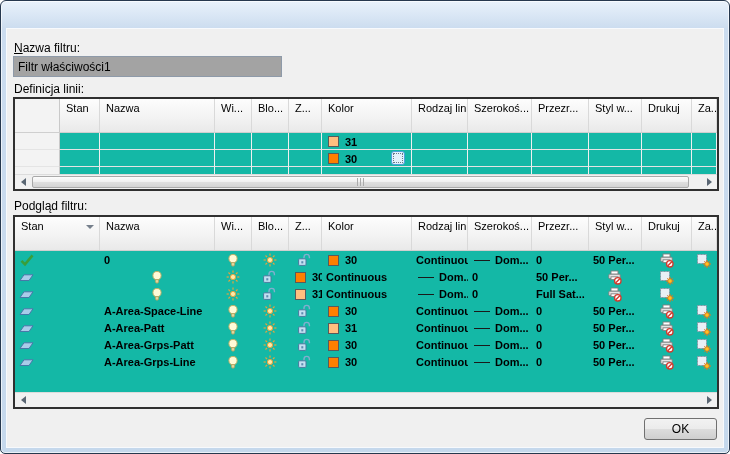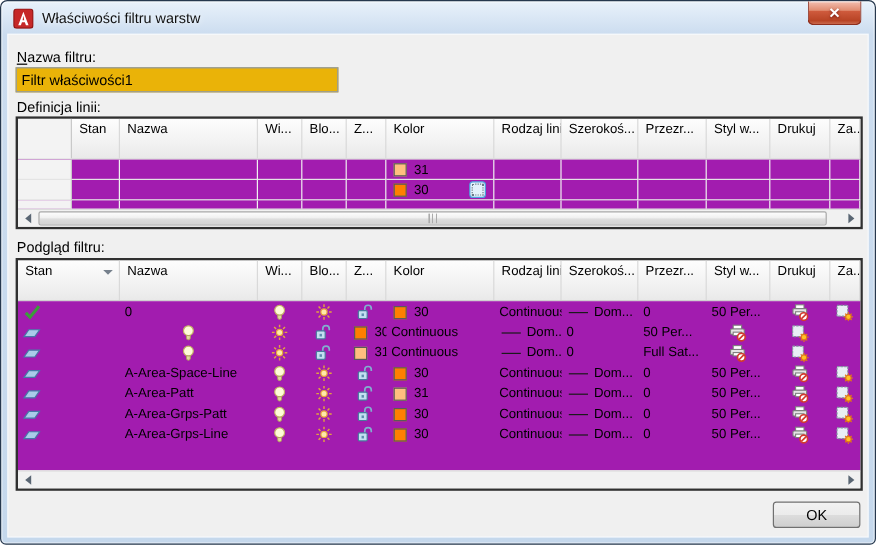--- a/index.html
+++ b/index.html
@@ -17,37 +17,37 @@
     background:linear-gradient(#F3C0B2, #E08C71 40%, #CE5A3C 45%, #B84425 85%, #C9684C);
     box-shadow:inset 0 1px 0 rgba(255,255,255,.55); color:#fff; font-size:12px; font-weight:bold;
     display:flex; align-items:center; justify-content:center; cursor:pointer; text-shadow:0 1px 2px rgba(90,0,0,.8); }
   
   #client { position:absolute; left:6px; top:28px; right:6px; bottom:6px; background:#F0F0F0;
     box-shadow:0 0 0 1px rgba(255,255,255,.85); padding:0; }
   .lbl { position:absolute; left:7px; font-size:12px; color:#000; }
   .lbl .u { text-decoration:underline; }
   #lbl-name { top:12px; }
   #filter-name-input { position:absolute; left:6px; top:27px; width:269px; height:21px;
-    border:1px solid #8E9AA9; background:#eab308; font-family:"Liberation Sans",sans-serif; font-size:12px; padding:2px 4px; color:#000; }
+    border:1px solid #8E9AA9; background:#a3a3a3; font-family:"Liberation Sans",sans-serif; font-size:12px; padding:2px 4px; color:#000; }
   #lbl-def { top:53px; }
   #lbl-prev { top:170px; }
   
   .tbl { position:absolute; left:6px; width:706px; background:#fff; border:2px solid #303030;
     display:flex; flex-direction:column; overflow:hidden; }
   #def-table { top:68px; height:94px; }
   #prev-table { top:186px; height:194px; }
   .grid { display:grid; }
   .prev-cols { grid-template-columns:85px 115px 37px 37px 33px 90px 56px 64px 57px 53px 50px 1fr; }
   .def-cols { grid-template-columns:45px 40px 115px 37px 37px 33px 90px 56px 64px 57px 53px 50px 1fr; }
   .thead { flex:0 0 20px; background:linear-gradient(#FDFDFD,#F2F2F2 60%,#E9E9E9); border-bottom:1px solid #CFCFCF; }
   .hcell { font-size:11px; color:#000; padding:3px 2px 18px 6px; border-right:1px solid #D9D9D9;
     white-space:nowrap; overflow:hidden; position:relative; cursor:default; }
   .sort-arrow { position:absolute; right:5px; top:8px; width:0; height:0;
     border-left:4px solid transparent; border-right:4px solid transparent; border-top:4px solid #76808C; }
-  .tbody { flex:1 1 auto; overflow:hidden; background:#a21caf; }
+  .tbody { flex:1 1 auto; overflow:hidden; background:#14b8a6;font-weight:bold; }
   .row { height:17px; }
   .cell { font-size:11px; color:#000; padding:1px 2px 0 4px; white-space:nowrap; overflow:hidden;
     display:flex; align-items:center; }
   .cc { justify-content:center; padding-left:0; }
   .def-row .cell { border-right:1px solid #F0F0F0; border-bottom:1px solid #E4E4E4; }
   .sel-cell { background:#F3F3F3; border-right:1px solid #C9C9C9 !important; }
   .ic { display:inline-flex; width:15px; height:15px; align-items:center; justify-content:center; flex:0 0 auto; }
   .swatch { width:11px; height:11px; border:1px solid #5A5A5A; margin:0 6px 0 2px; flex:0 0 auto; }
   .kolor-cell { position:relative; }
   .focus-btn { position:absolute; right:6px; top:1px; width:14px; height:14px; border:1px solid #4D9FDC;
@@ -70,30 +70,20 @@
   #button-row { position:absolute; right:6px; bottom:7px; display:flex; gap:19px; }
   .btn { width:73px; height:22px; border:1px solid #707070; border-radius:3px; font-family:"Liberation Sans",sans-serif;
     font-size:12px; color:#000; background:linear-gradient(#F2F2F2,#EBEBEB 50%,#DDDDDD 50%,#CFCFCF);
     display:flex; align-items:center; justify-content:center; cursor:pointer; }
   .btn .u { text-decoration:underline; }
 </style>
 </head>
 <body>
 
 <div id="dialog">
-  <div id="titlebar">
-    <span id="app-icon">
-      <svg width="17" height="17" viewBox="0 0 17 17">
-          <rect x="0.5" y="0.5" width="16" height="16" rx="2.5" fill="#C62828" stroke="#8E1515"></rect>
-          <path d="M8.5 2.8 L12.8 14 H10.6 L9.7 11.5 H7.3 L6.4 14 H4.2 Z M8.5 6.2 L7.8 9.8 H9.2 Z" fill="#FFFFFF"></path>
-        </svg>
-    </span>
-    <span id="title-text">Właściwości filtru warstw</span>
-    <div id="close-btn">✕</div>
-  </div>
 
   <div id="client">
     <div class="lbl" id="lbl-name"><span class="u">N</span><span>azwa filtru:</span></div>
     <input id="filter-name-input" value="Filtr właściwości1" style="">
 
     <div class="lbl" id="lbl-def">Definicja linii:</div>
     <div class="tbl" id="def-table">
       <div class="thead grid def-cols" id="def-header">
           <div class="hcell sel-cell"></div>
           <div class="hcell">Stan</div>

